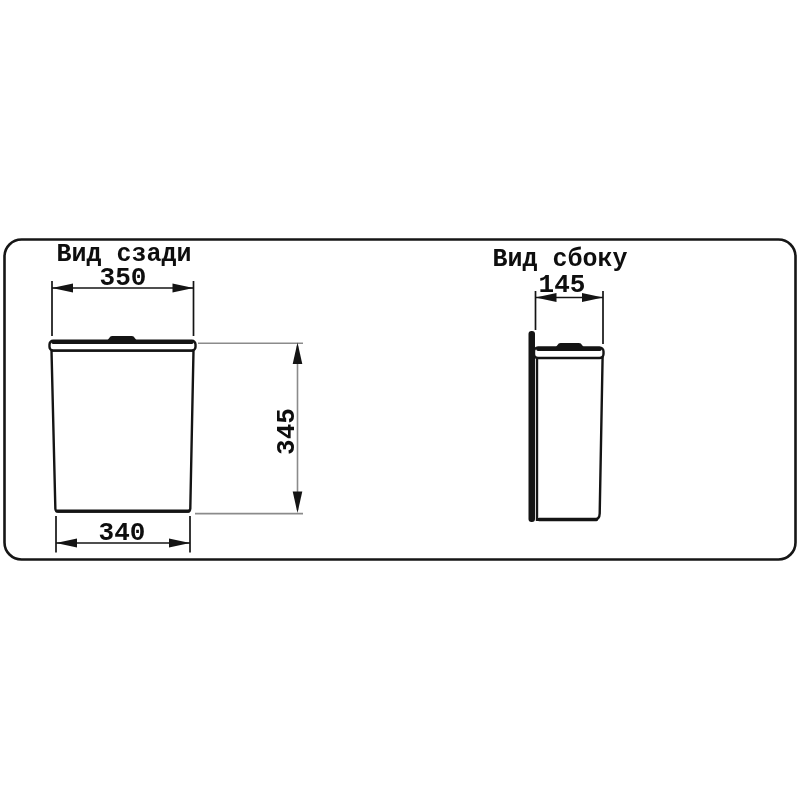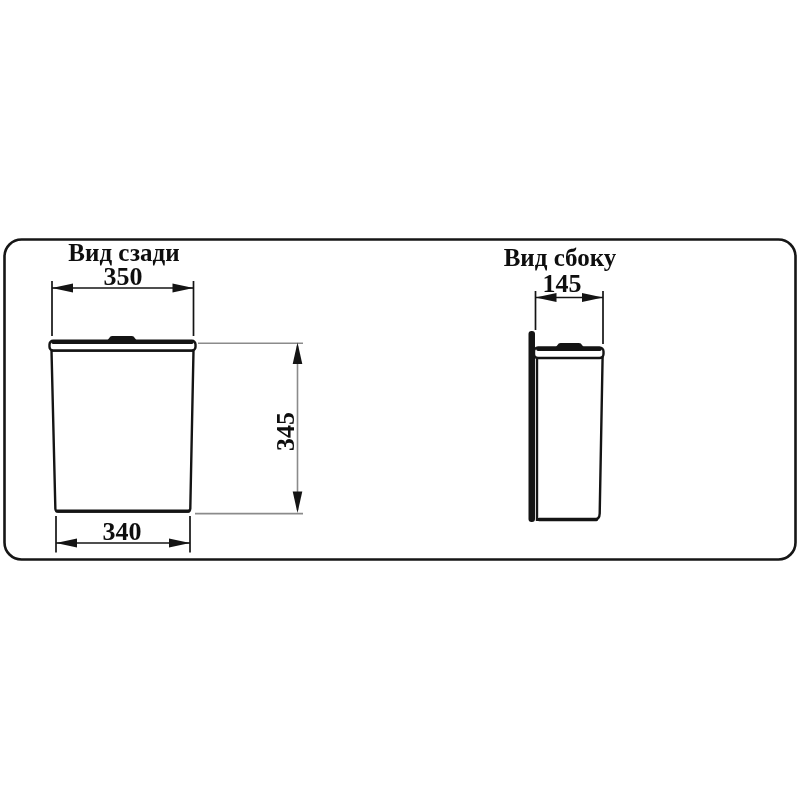--- a/index.html
+++ b/index.html
@@ -5,21 +5,21 @@
   html, body {
     margin: 0;
     padding: 0;
     background: #ffffff;
   }
   .stage {
     position: relative;
     width: 800px;
     height: 800px;
     background: #ffffff;
-    font-family: Liberation Serif, serif;
+    font-family: Liberation Mono, monospace;
     overflow: hidden;
   }
   .stage svg {
     position: absolute;
     left: 0;
     top: 0;
   }
   .t-title {
     font-weight: bold;
     font-size: 25px;

